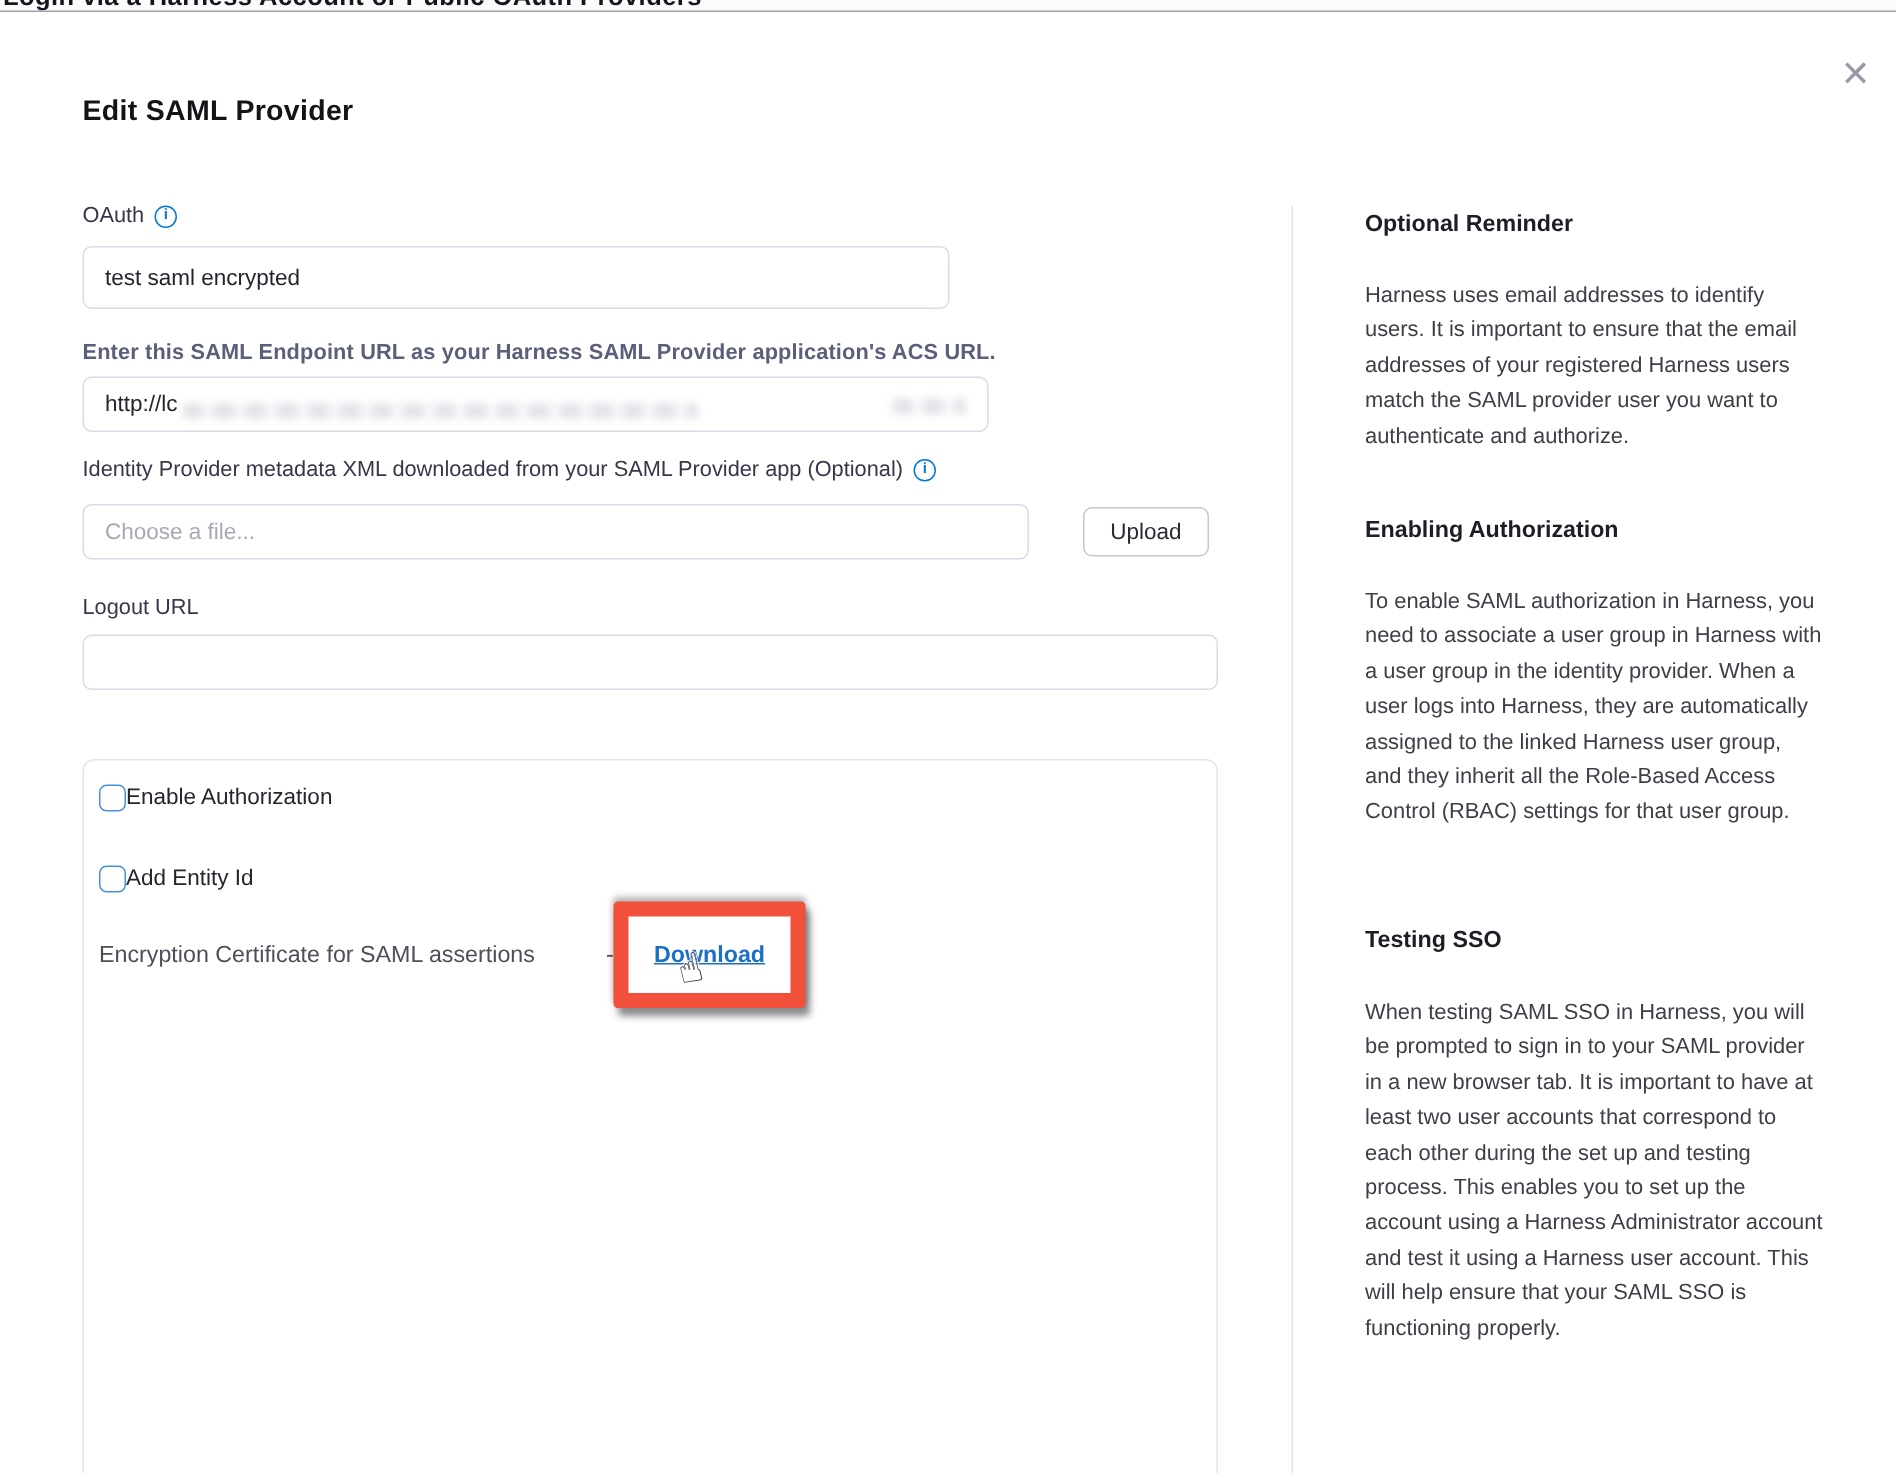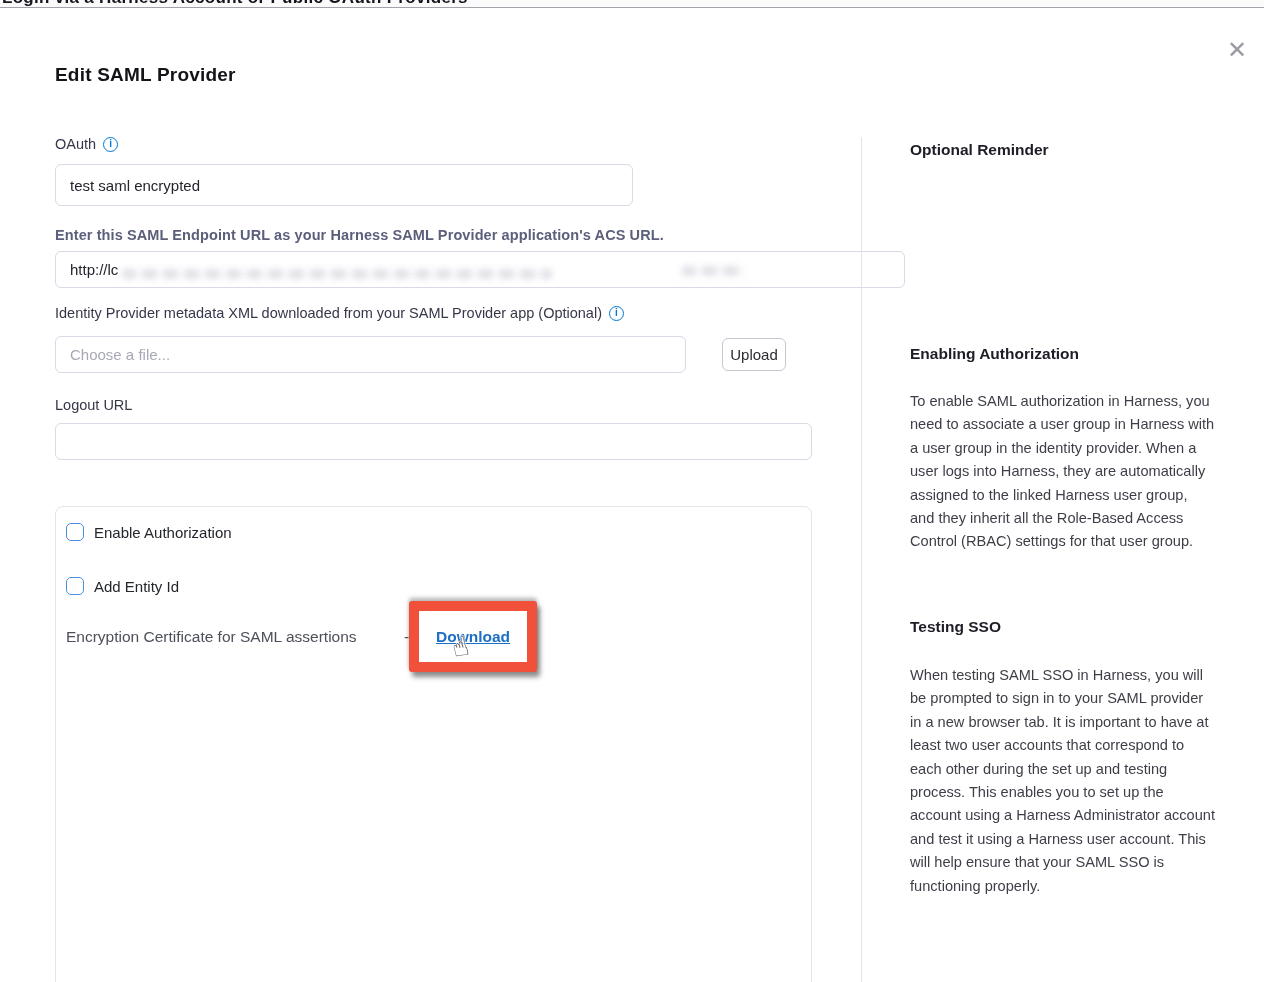--- a/index.html
+++ b/index.html
@@ -59,32 +59,32 @@
   }
   .placeholder-text { color:#a7a8b6; }
 
   .smudge {
     height:10px; border-radius:3px; filter:blur(3px); opacity:.55;
     background:repeating-linear-gradient(90deg,#c9c9d4 0 13px,#f1f1f6 13px 21px);
     align-self:center; margin-top:8px;
   }
 
   .upload-btn {
-    position:absolute; left:722px; top:329px; width:64px; height:33px;
+    position:absolute; left:722px; top:329px; width:84px; height:33px;
     background:#fff; border:1px solid #c7c8d2; border-radius:6px;
     font-size:15px; color:#2a2b33; display:flex; align-items:center; justify-content:center;
     cursor:pointer;
   }
 
   .group-box {
     position:absolute; left:55px; top:497px; width:757px; height:520px;
     border:1px solid #e4e4eb; border-radius:8px; background:#fff;
   }
 
-  .checkbox-row { position:absolute; display:flex; align-items:center; gap:10px; cursor:pointer; }
+  .checkbox-row { position:absolute; display:flex; align-items:flex-start; cursor:pointer; }
   .checkbox {
     width:18px; height:18px; border:1.7px solid #4a90d9; border-radius:5px; background:#fff;
     flex:0 0 auto;
   }
   .checkbox-label { font-size:15px; font-weight:500; color:#24262e; }
 
   .encryption-label {
     position:absolute; left:66px; top:619px; font-size:15.5px; color:#4d4f5a;
   }
   .encryption-sep {
@@ -134,21 +134,21 @@
 
   <div class="modal-title">Edit SAML Provider</div>
 
   <div class="field-label" style="left:55px; top:127px;">
     <span>OAuth</span>
     <span class="info-icon">i</span>
   </div>
   <input class="text-input" style="left: 55px; top: 155px; width: 578px; height: 42px;" value="test saml encrypted">
 
   <div class="acs-label" style="left:55px; top:218px;">Enter this SAML Endpoint URL as your Harness SAML Provider application's ACS URL.</div>
-  <div class="flex-input" style="left:55px; top:242px; width:850px; height:37px;">
+  <div class="flex-input" style="left:55px; top:242px; width:604px; height:37px;">
     <span>http://lc</span>
     <span class="smudge" style="width:430px; margin-left:4px;"></span>
     <span class="smudge" style="width:62px; margin-left:130px; margin-top:2px;"></span>
   </div>
 
   <div class="field-label" style="left:55px; top:296px;">
     <span>Identity Provider metadata XML downloaded from your SAML Provider app (Optional)</span>
     <span class="info-icon">i</span>
   </div>
   <div class="flex-input" style="left:55px; top:327px; width:631px; height:37px;">
@@ -177,20 +177,21 @@
   <div class="encryption-sep">-</div>
 
   <div class="highlight-box">
     <span class="download-link">Download</span>
   </div>
   <div class="cursor-glyph">☝</div>
 
   <div class="divider"></div>
 
   <div class="sidebar-heading" style="top:132px;">Optional Reminder</div>
+  <div class="sidebar-body" style="top:177px;">Harness uses email addresses to identify users. It is important to ensure that the email addresses of your registered Harness users match the SAML provider user you want to authenticate and authorize.</div>
 
   <div class="sidebar-heading" style="top:336px;">Enabling Authorization</div>
   <div class="sidebar-body" style="top:381px;">To enable SAML authorization in Harness, you need to associate a user group in Harness with a user group in the identity provider. When a user logs into Harness, they are automatically assigned to the linked Harness user group, and they inherit all the Role-Based Access Control (RBAC) settings for that user group.</div>
 
   <div class="sidebar-heading" style="top:609px;">Testing SSO</div>
   <div class="sidebar-body" style="top:655px;">When testing SAML SSO in Harness, you will be prompted to sign in to your SAML provider in a new browser tab. It is important to have at least two user accounts that correspond to each other during the set up and testing process. This enables you to set up the account using a Harness Administrator account and test it using a Harness user account. This will help ensure that your SAML SSO is functioning properly.</div>
 
 </div>
 
 </body></html>

